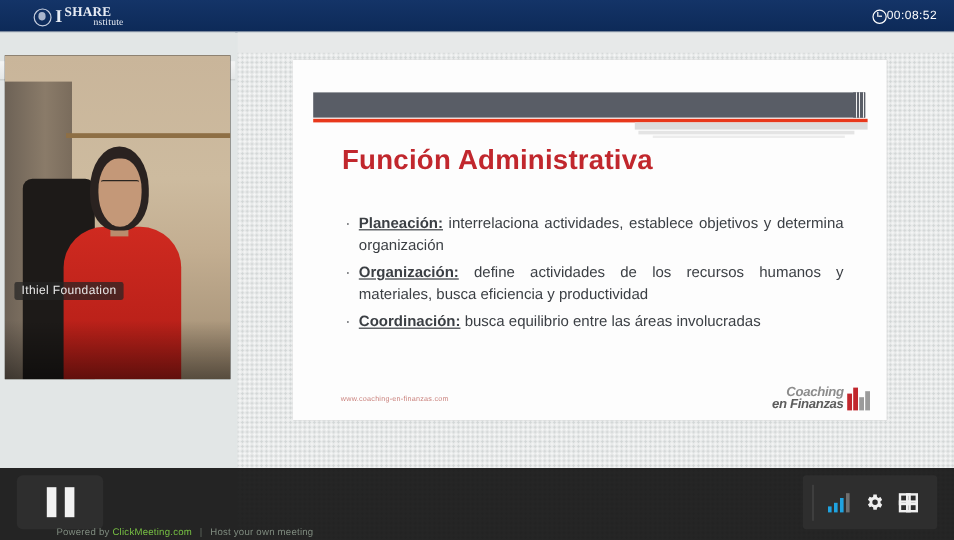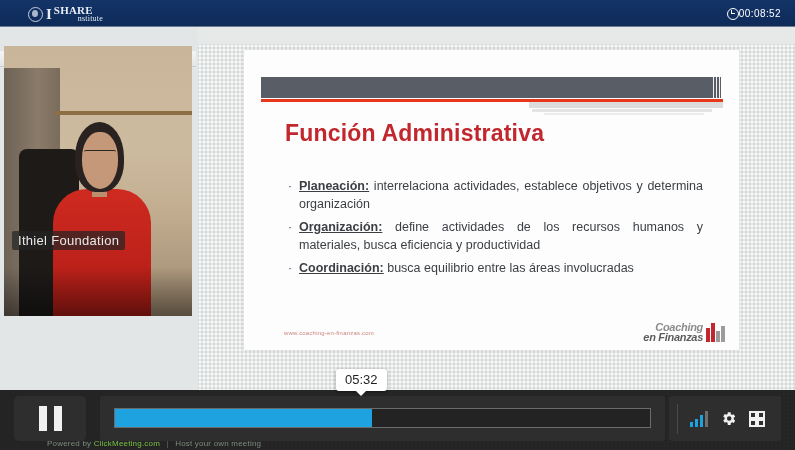--- a/index.html
+++ b/index.html
@@ -211,21 +211,21 @@
     position: absolute;
     left: 0; bottom: 0;
     width: 100%; height: 18%;
     background: linear-gradient(180deg,rgba(0,0,0,0) 0%,rgba(0,0,0,0.45) 100%);
   }
   .cam-name {
     position: absolute;
     left: 8px; bottom: 66px;
     background: rgba(36,36,36,0.72);
     color: #e9e9e9;
-    font-size: 13px;
+    font-size: 10px;
     padding: 2px 6px;
     border-radius: 2px;
     letter-spacing: 0.3px;
   }
 
   
   .share-panel {
     position: absolute;
     left: 198px; top: 27px;
     width: 597px; height: 423px;
@@ -578,26 +578,20 @@
       </div>
     </div>
   </div>
 
   <div class="player">
     <div class="btn-pause">
       <i></i>
       <i></i>
     </div>
 
-    <div class="progress-wrap">
-      <div class="progress-track">
-        <div class="progress-fill" id="progress-fill" style="width: 48%;"></div>
-      </div>
-      <div class="tooltip">05:32</div>
-    </div>
 
     <div class="right-controls">
       <span class="divider-v"></span>
       <span class="vol-bars">
         <i style="height:5px"></i>
         <i style="height:8px"></i>
         <i style="height:12px"></i>
         <i class="off" style="height:16px"></i>
       </span>
       <span class="gear">

